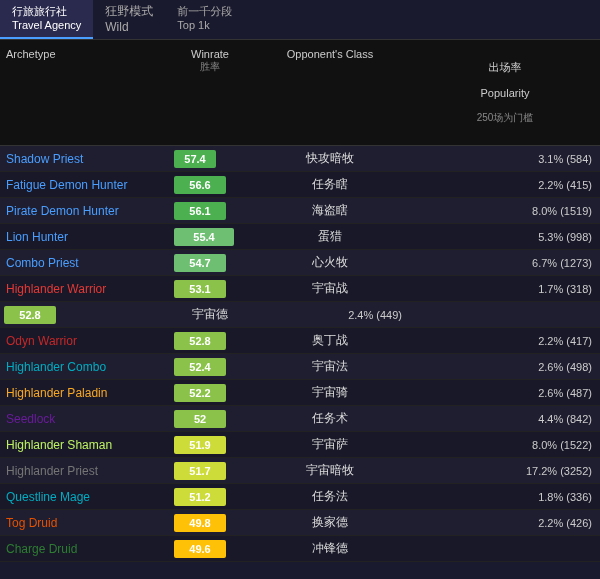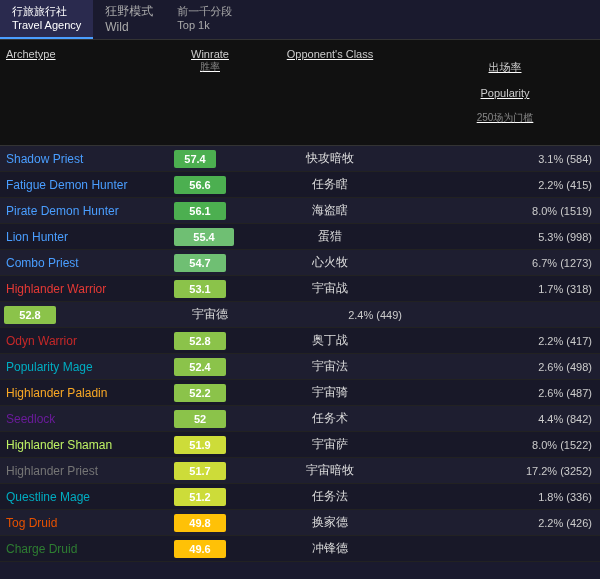--- a/index.html
+++ b/index.html
@@ -27,21 +27,20 @@
       background: #2a2a4e;
       color: #fff;
       border-bottom: 2px solid #4a9eff;
     }
     .col-headers {
       display: grid;
       grid-template-columns: 170px 80px 160px 1fr;
       background: #111;
       padding: 4px 0;
       border-bottom: 1px solid #333;
-      text-decoration: underline;
     }
     .col-header {
       padding: 4px 6px;
       font-size: 11px;
       color: #ccc;
       text-align: center;
     }
     .col-header:first-child { text-align: left; }
     .sub-header {
       font-size: 10px;
@@ -183,21 +182,21 @@
   </div>
     <div class="table-row">
     <div class="archetype-name" style="color:#c62828">Odyn Warrior</div>
     <div class="winrate-cell">
       <div class="winrate-bar" style="background:#8bc34a;width:52px;">52.8</div>
     </div>
     <div class="opponent-class">奥丁战</div>
     <div class="popularity">2.2% (417)</div>
   </div>
     <div class="table-row">
-    <div class="archetype-name" style="color:#00acc1">Popularity Mage</div>
+    <div class="archetype-name" style="color:#00acc1">Highlander Combo</div>
     <div class="winrate-cell">
       <div class="winrate-bar" style="background:#8bc34a;width:52px;">52.4</div>
     </div>
     <div class="opponent-class">宇宙法</div>
     <div class="popularity">2.6% (498)</div>
   </div>
     <div class="table-row">
     <div class="archetype-name" style="color:#f9a825">Highlander Paladin</div>
     <div class="winrate-cell">
       <div class="winrate-bar" style="background:#8bc34a;width:52px;">52.2</div>

